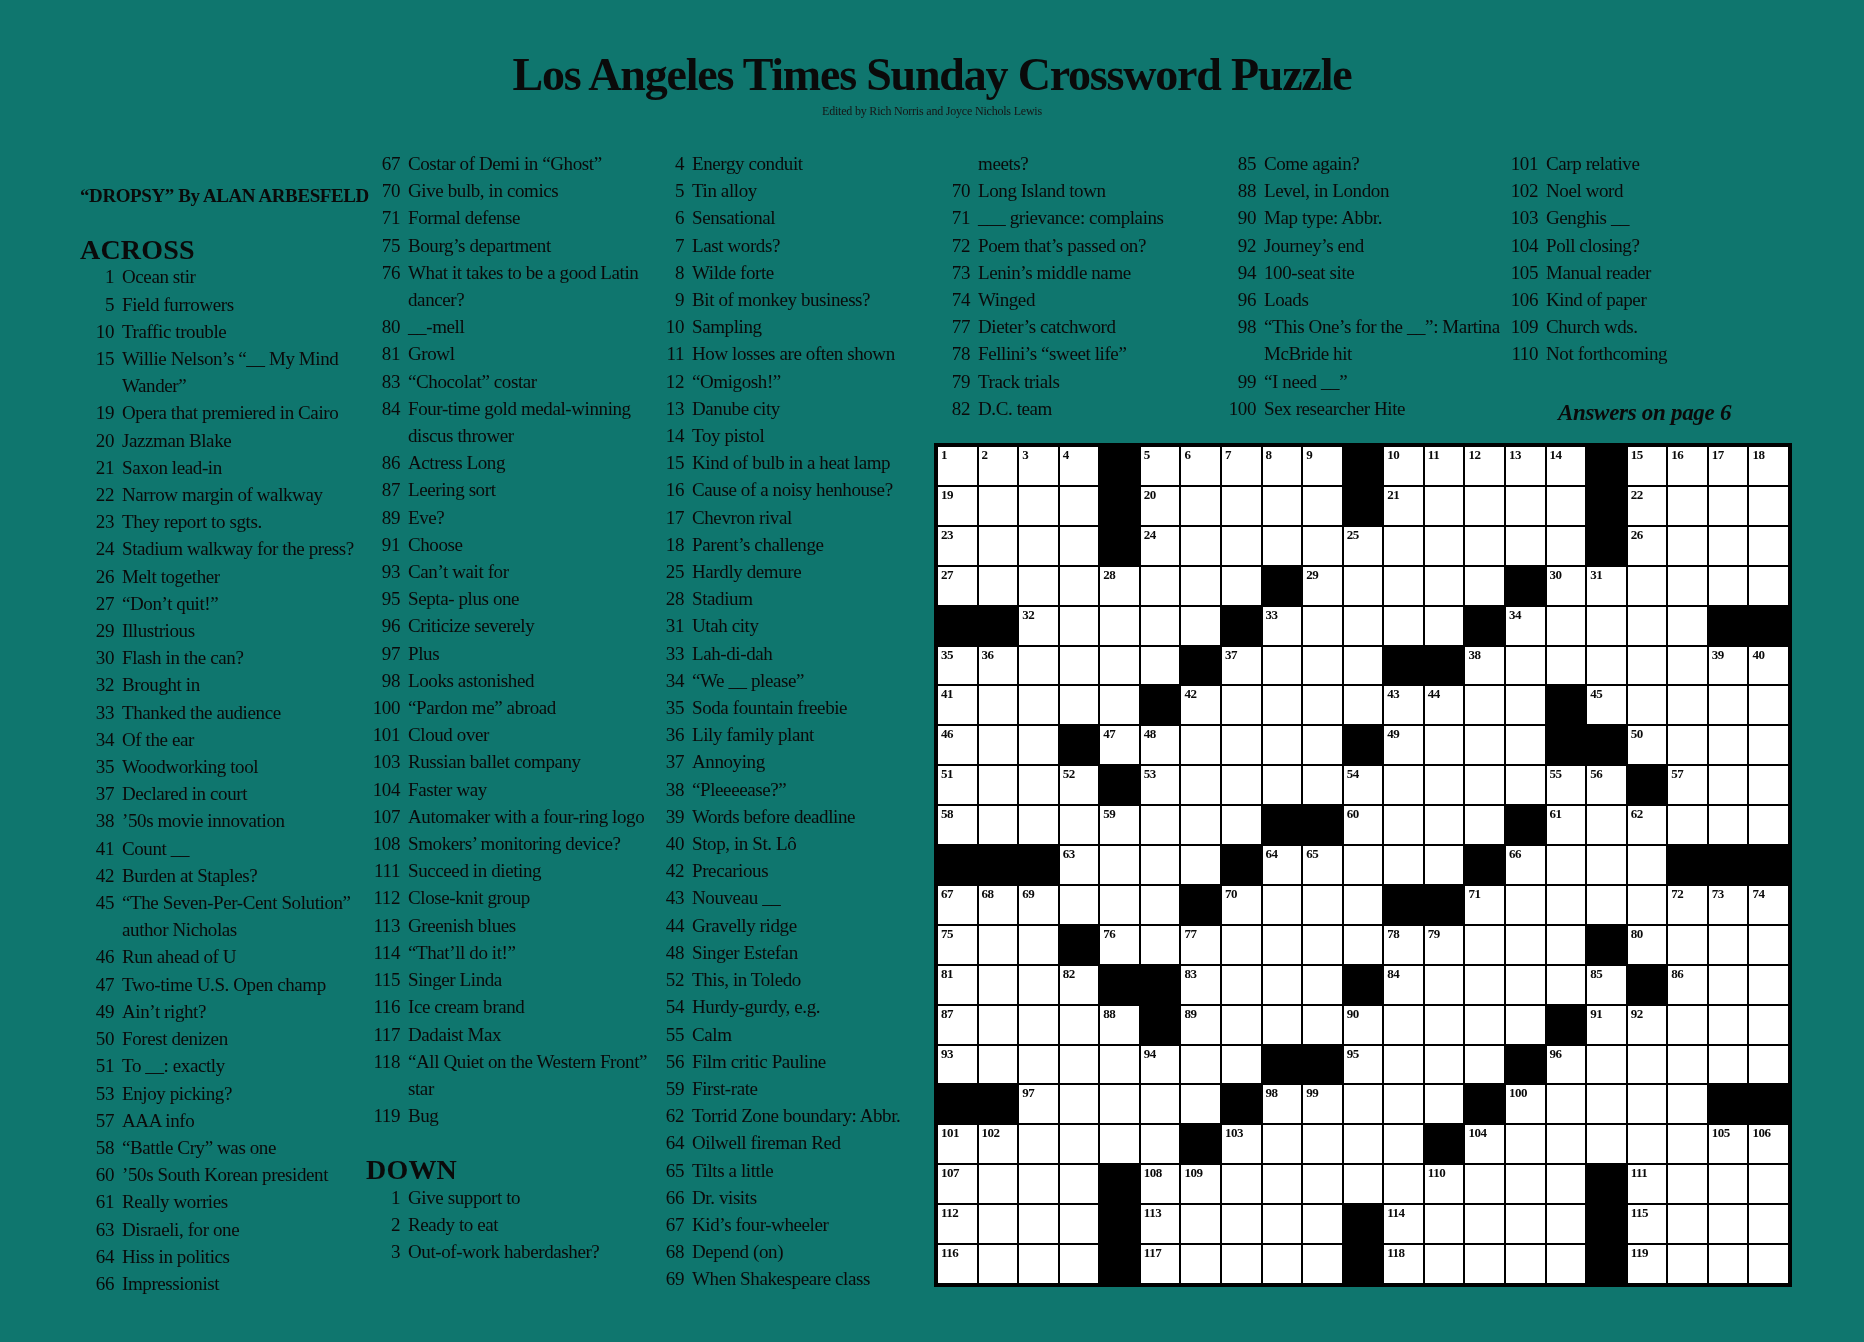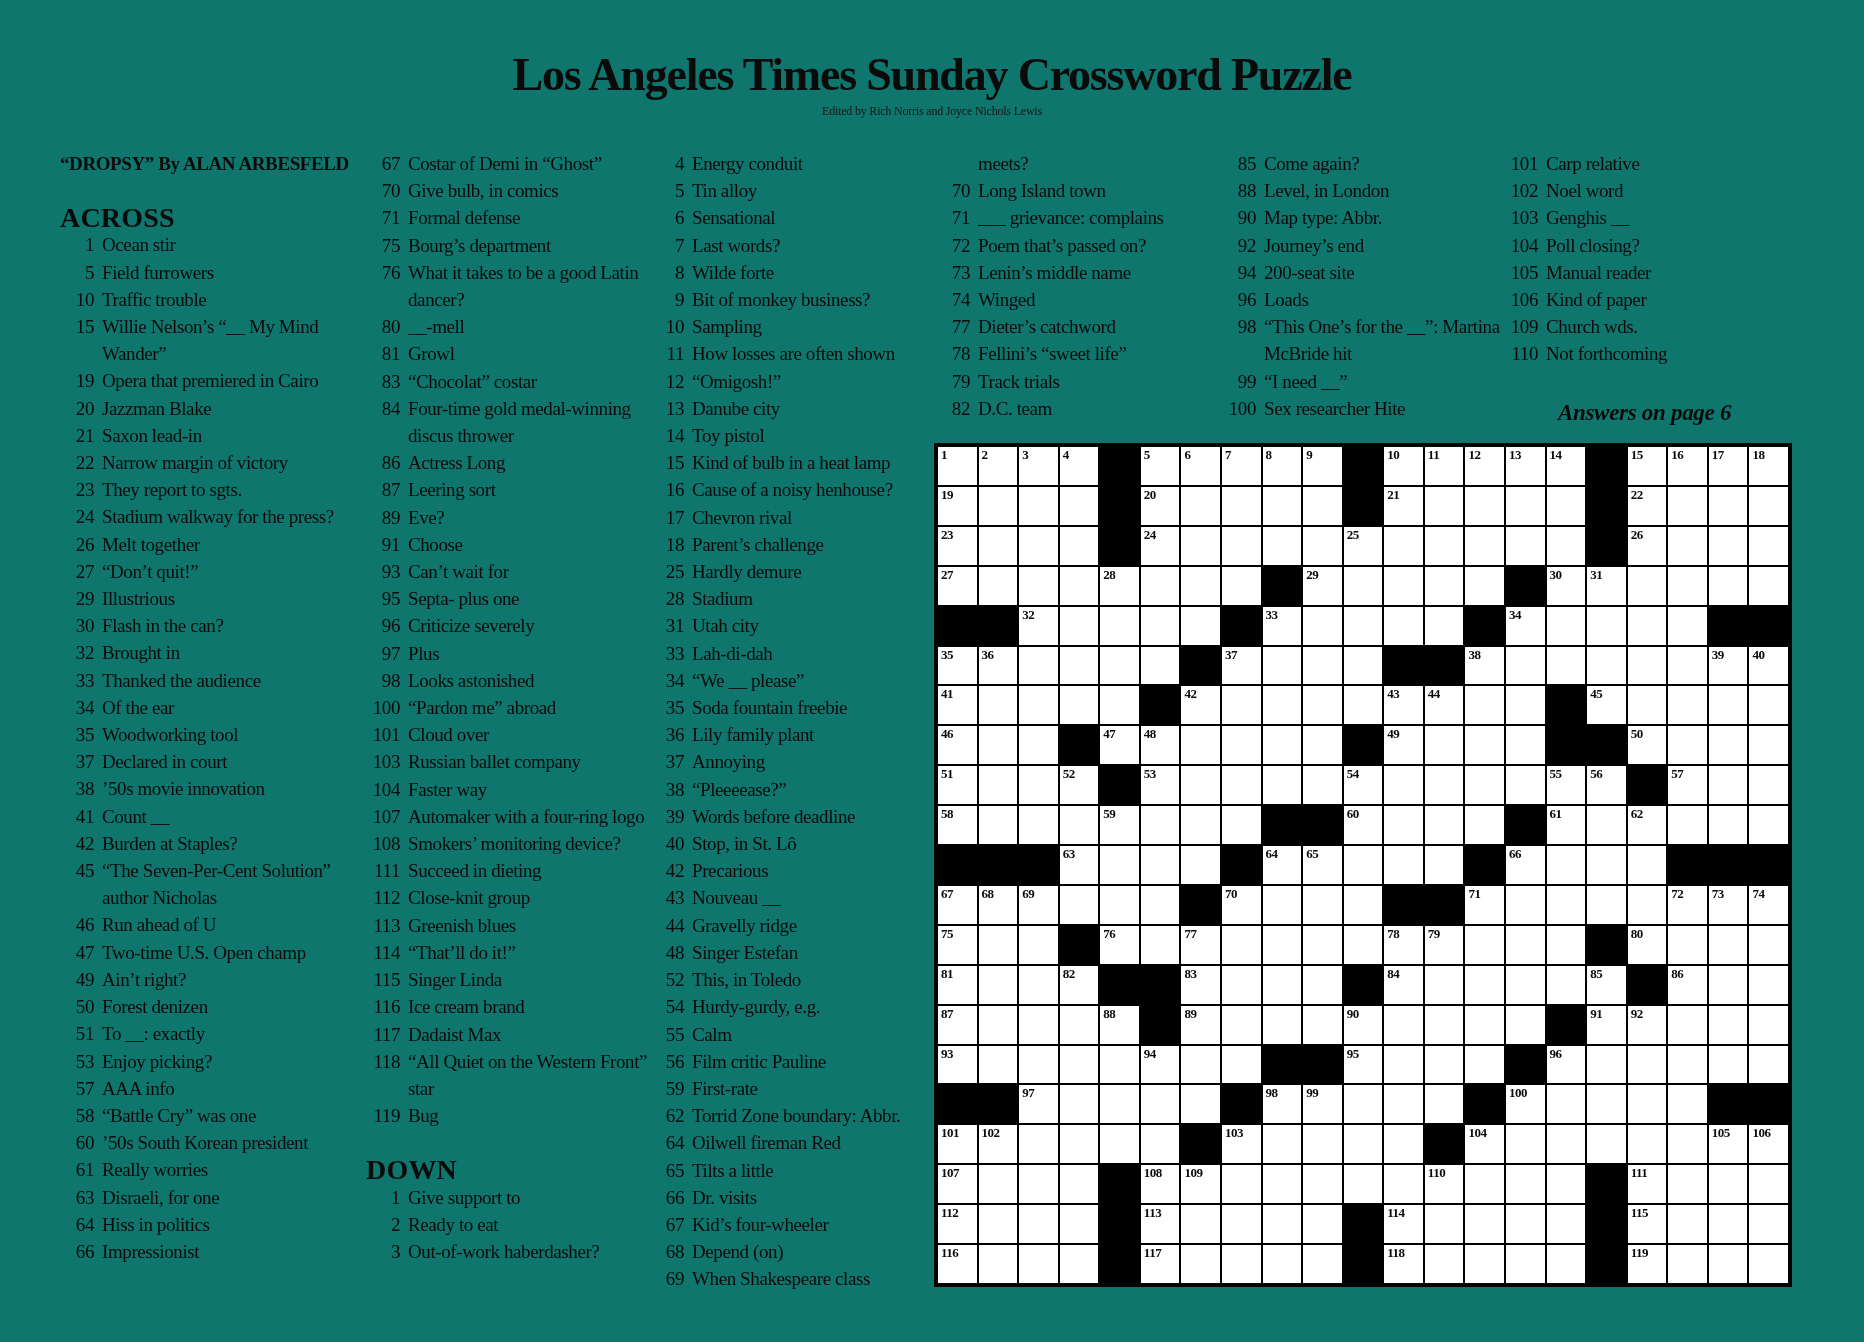--- a/index.html
+++ b/index.html
@@ -26,21 +26,21 @@
   .cellnum{position:absolute;top:1px;left:3px;font-size:13px;font-weight:bold;
         letter-spacing:-0.5px;line-height:1.1;}
 </style>
 </head>
 <body>
 
 <div id="page">
   <div id="page-title">Los Angeles Times Sunday Crossword Puzzle</div>
   <div id="page-subtitle">Edited by Rich Norris and Joyce Nichols Lewis</div>
   <div id="clue-columns">
-      <div class="clue-col" style="left: 60px; width: 300px;">
+      <div class="clue-col" style="left: 80px; width: 300px; margin-top: 32px;">
         <div class="byline">“DROPSY” By ALAN ARBESFELD</div>
         <div class="gap"></div>
         <div class="section-head">ACROSS</div>
         <div class="clue">
           <span class="num">1</span>
           <span class="txt">Ocean stir</span>
         </div>
         <div class="clue">
           <span class="num">5</span>
           <span class="txt">Field furrowers</span>
@@ -60,21 +60,21 @@
         <div class="clue">
           <span class="num">20</span>
           <span class="txt">Jazzman Blake</span>
         </div>
         <div class="clue">
           <span class="num">21</span>
           <span class="txt">Saxon lead-in</span>
         </div>
         <div class="clue">
           <span class="num">22</span>
-          <span class="txt">Narrow margin of victory</span>
+          <span class="txt">Narrow margin of walkway</span>
         </div>
         <div class="clue">
           <span class="num">23</span>
           <span class="txt">They report to sgts.</span>
         </div>
         <div class="clue">
           <span class="num">24</span>
           <span class="txt">Stadium walkway for the press?</span>
         </div>
         <div class="clue">
@@ -554,21 +554,21 @@
         <div class="clue">
           <span class="num">90</span>
           <span class="txt">Map type: Abbr.</span>
         </div>
         <div class="clue">
           <span class="num">92</span>
           <span class="txt">Journey’s end</span>
         </div>
         <div class="clue">
           <span class="num">94</span>
-          <span class="txt">200-seat site</span>
+          <span class="txt">100-seat site</span>
         </div>
         <div class="clue">
           <span class="num">96</span>
           <span class="txt">Loads</span>
         </div>
         <div class="clue">
           <span class="num">98</span>
           <span class="txt">“This One’s for the __”: Martina McBride hit</span>
         </div>
         <div class="clue">

